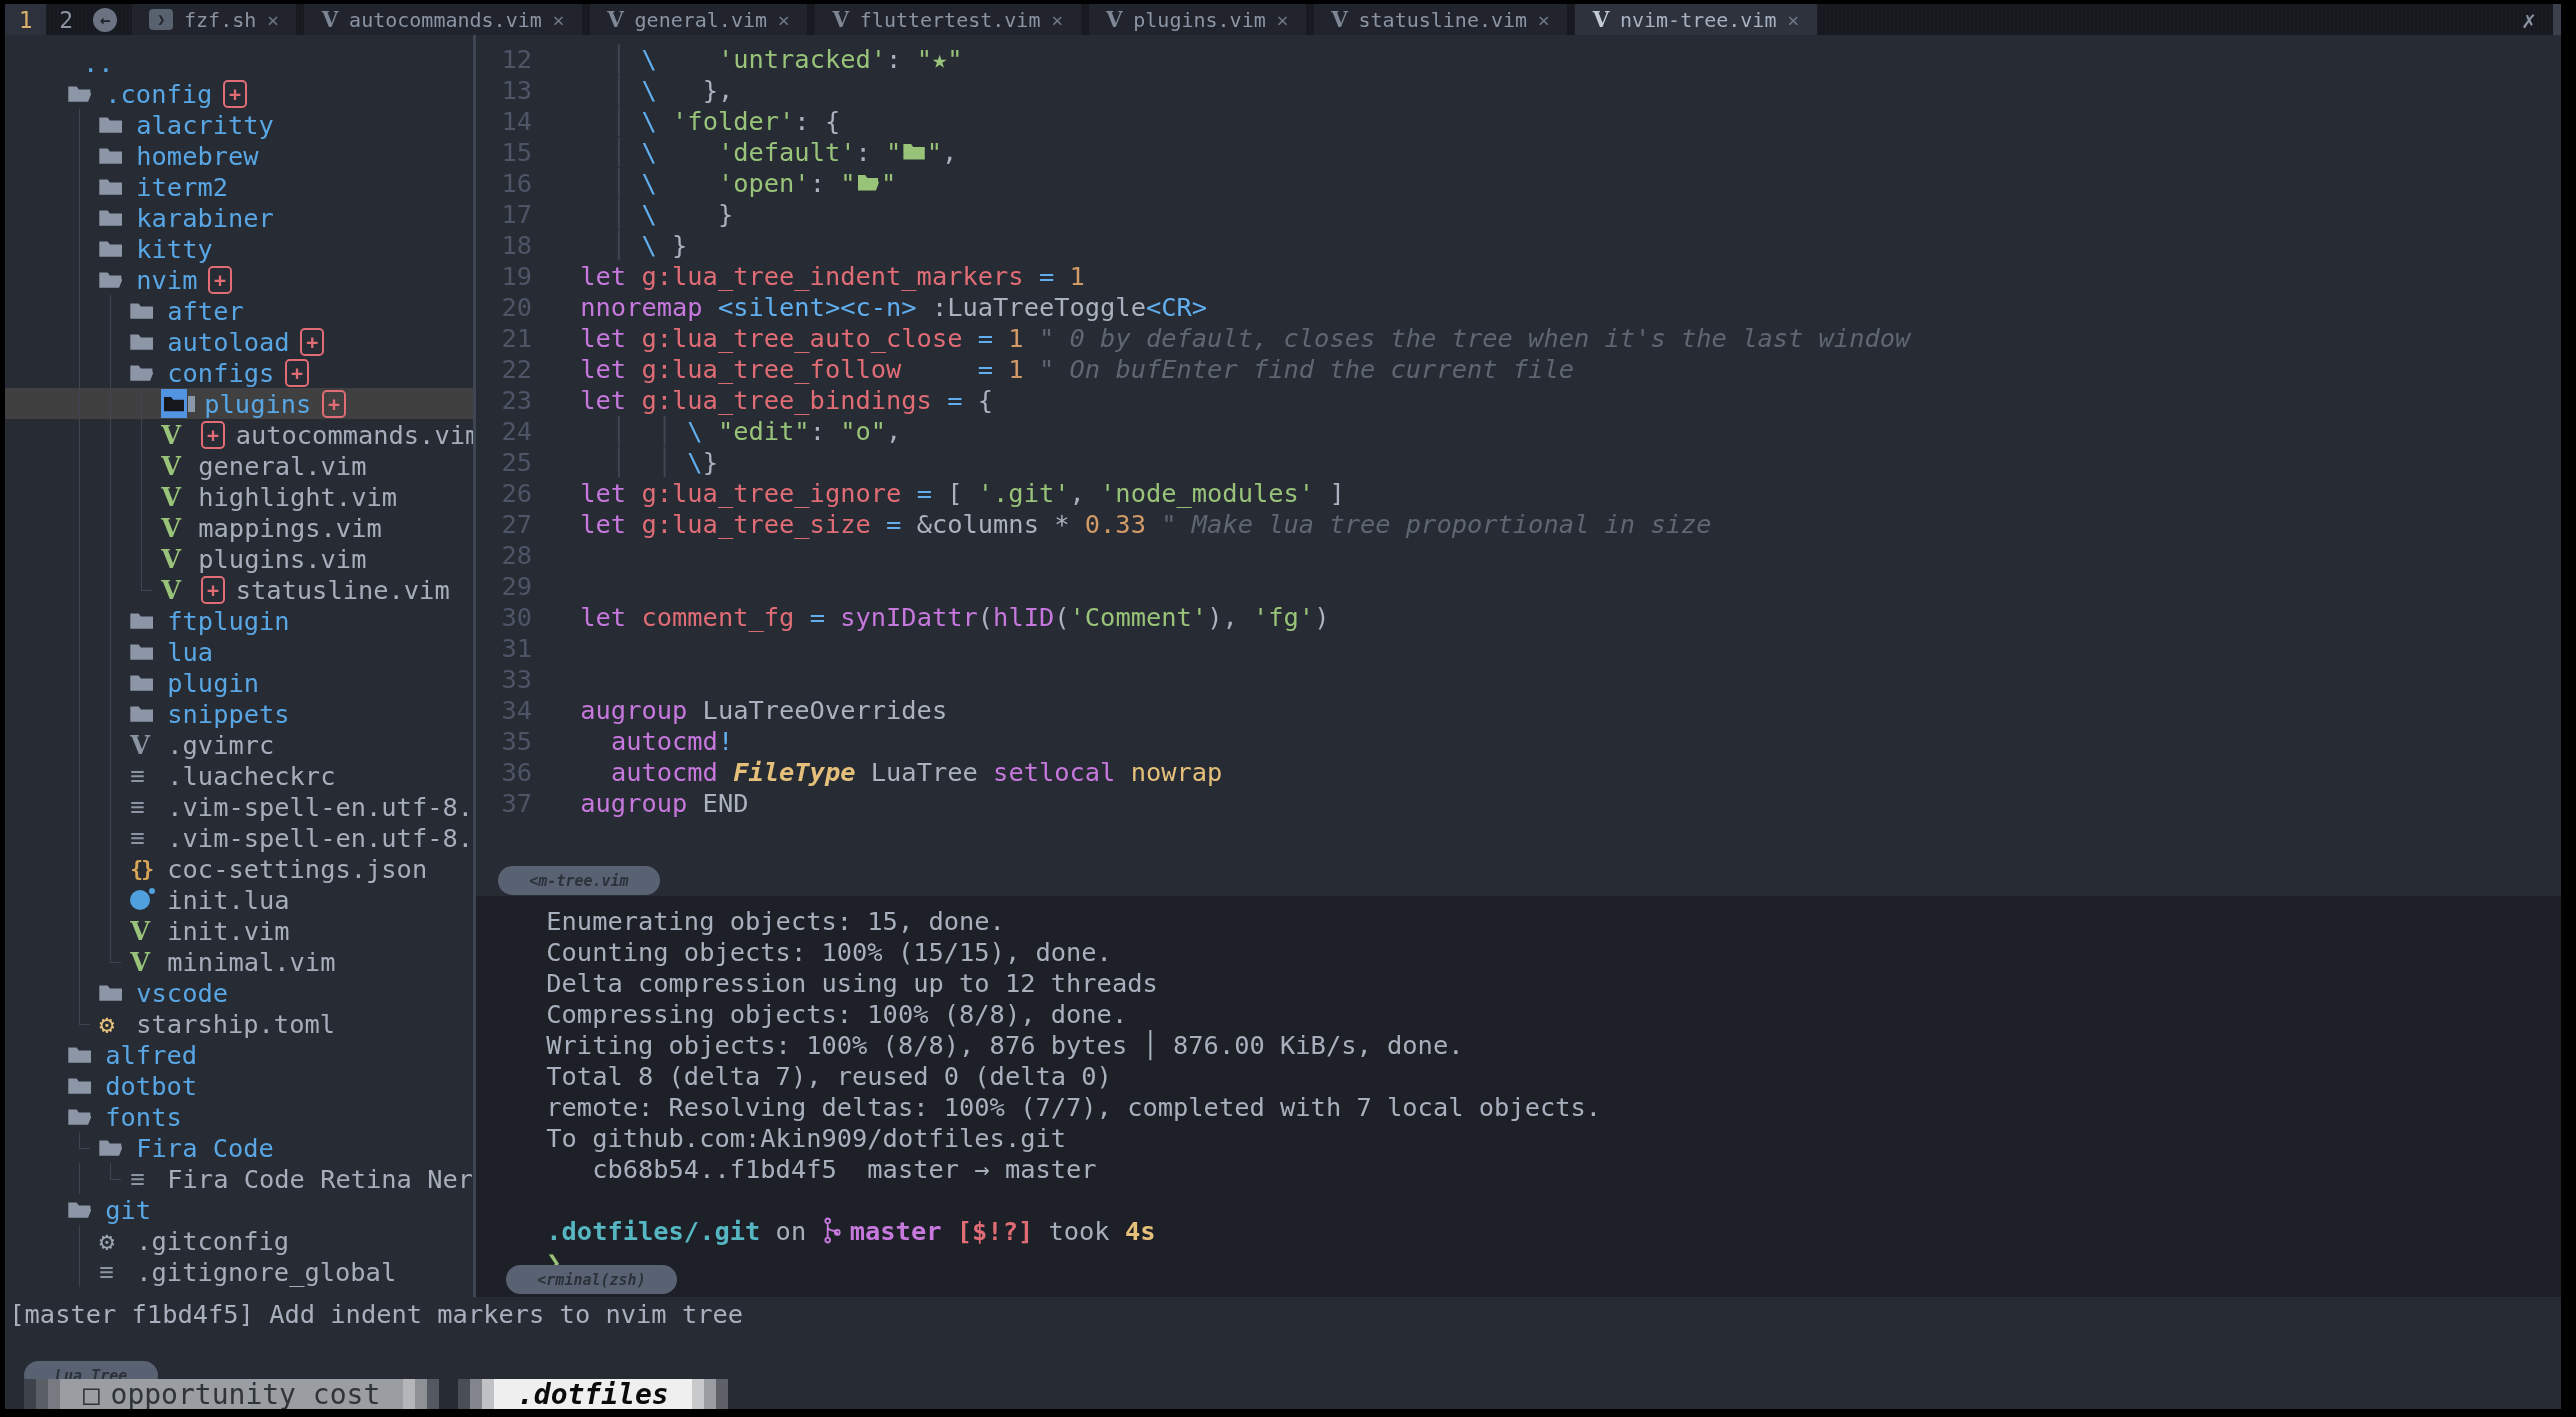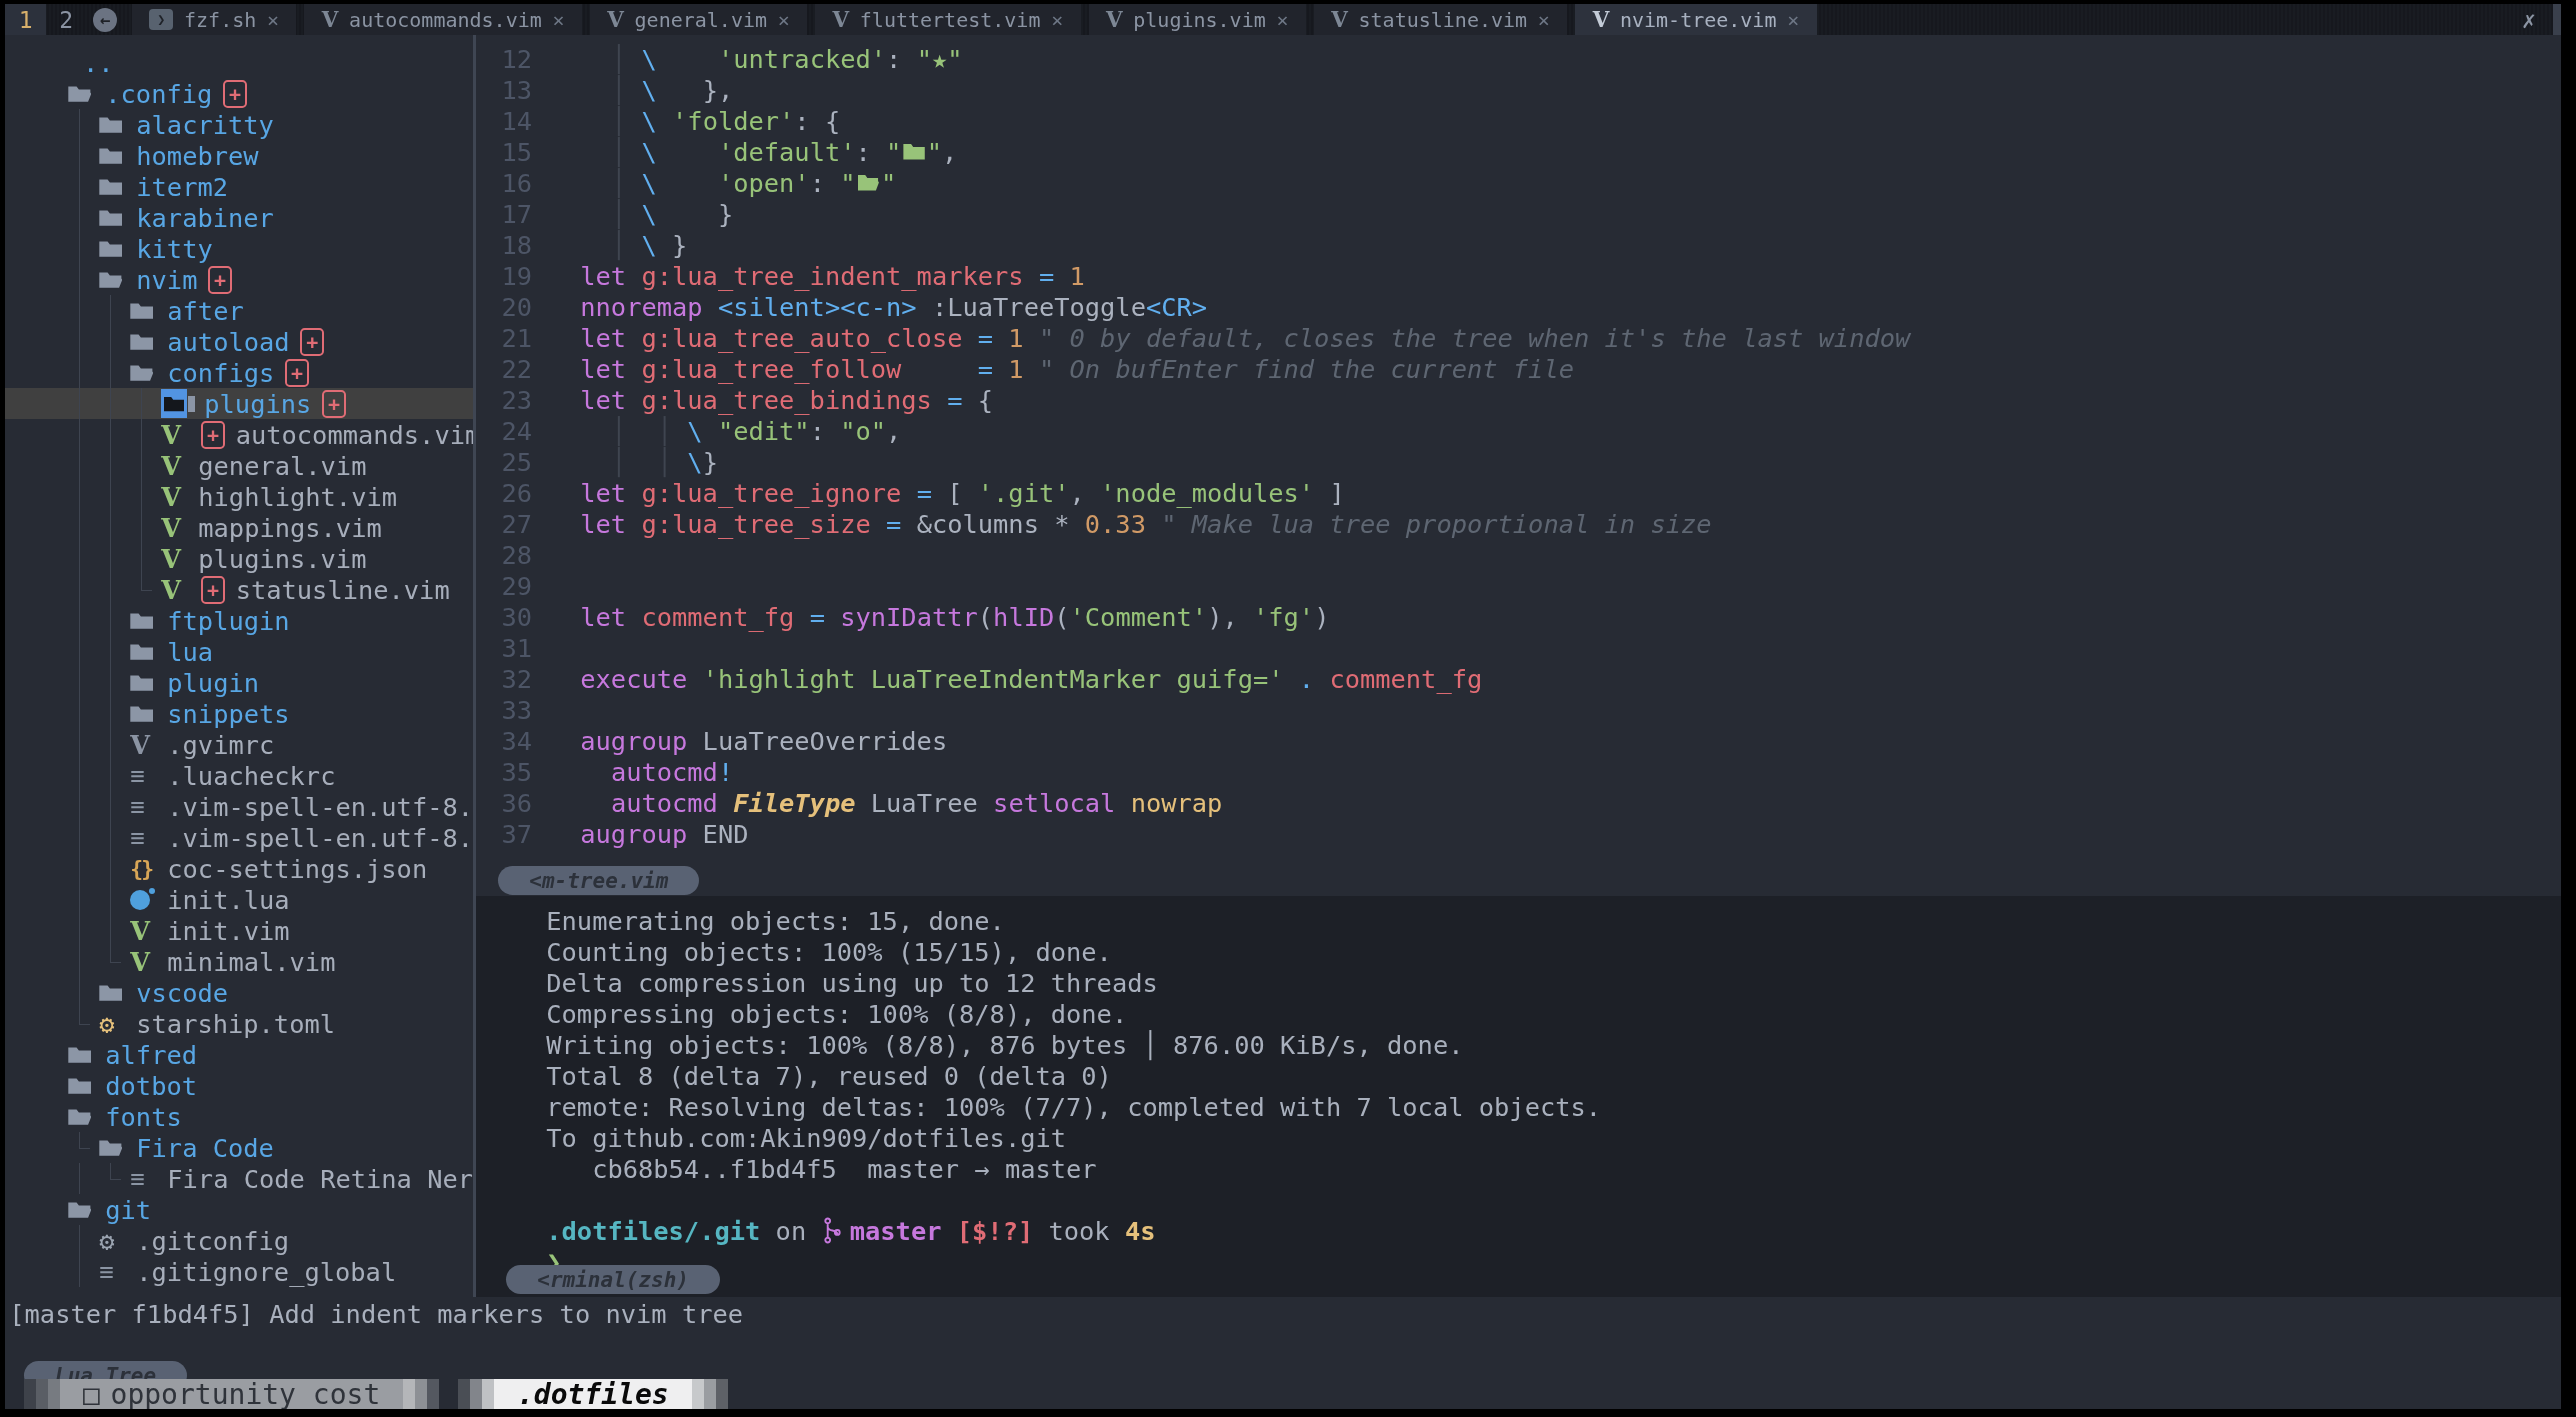--- a/index.html
+++ b/index.html
@@ -88,21 +88,21 @@
   .p-cyb{color:#56b6c2;font-weight:bold;}
   .p-pl{color:#a9b0bd;}
   .p-pb{color:#c678dd;font-weight:bold;}
   .p-rb{color:#e06c75;font-weight:bold;}
   .p-yb{color:#e5c07b;font-weight:bold;}
   .p-green{color:#98c379;}
   .branch-svg{display:inline-block;vertical-align:-4px;margin-right:5.3px;}
 
   
   .pill{position:absolute;height:29px;border-radius:14.7px;background:#596273;color:#2c313a;
-    display:flex;align-items:center;padding:0 31px;font-size:21px;font-weight:bold;font-style:italic;white-space:nowrap;}
+    display:flex;align-items:center;padding:0 31px;font-size:15px;font-weight:bold;font-style:italic;white-space:nowrap;}
   #pill-editor{left:493px;top:862px;}
   #pill-luatree{left:18.7px;top:1309px;margin-top:48px;}
   #pill-terminal{left:501px;top:1261px;}
 
   
   #msgline{position:absolute;left:0;top:1293px;width:2556px;height:33px;display:flex;align-items:center;
     font-size:25.4px;color:#a9b0bd;white-space:pre;padding-left:4px;box-sizing:border-box;}
 
   
   #tmuxbar{position:absolute;left:0;top:1375px;width:2556px;height:30px;background:#272b34;display:flex;align-items:stretch;}
@@ -422,21 +422,20 @@
         <div class="cline"><span class="lnum">22</span><span class="ltext"><span class="tok-kw">let</span><span class="tok-pl"> </span><span class="tok-id">g:lua_tree_follow</span><span class="tok-pl">     </span><span class="tok-op">=</span><span class="tok-pl"> </span><span class="tok-num">1</span><span class="tok-pl"> </span><span class="tok-cm">" On bufEnter find the current file</span></span></div>
         <div class="cline"><span class="lnum">23</span><span class="ltext"><span class="tok-kw">let</span><span class="tok-pl"> </span><span class="tok-id">g:lua_tree_bindings</span><span class="tok-pl"> </span><span class="tok-op">=</span><span class="tok-pl"> {</span></span></div>
         <div class="cline"><span class="lnum">24</span><span class="ltext"><span class="tok-pl">  </span><span class="tok-mk">│</span><span class="tok-pl">  </span><span class="tok-mk">│</span><span class="tok-pl"> </span><span class="tok-op">\</span><span class="tok-pl"> </span><span class="tok-str">"edit"</span><span class="tok-pl">: </span><span class="tok-str">"o"</span><span class="tok-pl">,</span></span></div>
         <div class="cline"><span class="lnum">25</span><span class="ltext"><span class="tok-pl">  </span><span class="tok-mk">│</span><span class="tok-pl">  </span><span class="tok-mk">│</span><span class="tok-pl"> </span><span class="tok-op">\</span><span class="tok-pl">}</span></span></div>
         <div class="cline"><span class="lnum">26</span><span class="ltext"><span class="tok-kw">let</span><span class="tok-pl"> </span><span class="tok-id">g:lua_tree_ignore</span><span class="tok-pl"> </span><span class="tok-op">=</span><span class="tok-pl"> [ </span><span class="tok-str">'.git'</span><span class="tok-pl">, </span><span class="tok-str">'node_modules'</span><span class="tok-pl"> ]</span></span></div>
         <div class="cline"><span class="lnum">27</span><span class="ltext"><span class="tok-kw">let</span><span class="tok-pl"> </span><span class="tok-id">g:lua_tree_size</span><span class="tok-pl"> </span><span class="tok-op">=</span><span class="tok-pl"> </span><span class="tok-pl">&amp;columns</span><span class="tok-pl"> * </span><span class="tok-num">0.33</span><span class="tok-pl"> </span><span class="tok-cm">" Make lua tree proportional in size</span></span></div>
         <div class="cline"><span class="lnum">28</span><span class="ltext"></span></div>
         <div class="cline"><span class="lnum">29</span><span class="ltext"></span></div>
         <div class="cline"><span class="lnum">30</span><span class="ltext"><span class="tok-kw">let</span><span class="tok-pl"> </span><span class="tok-id">comment_fg</span><span class="tok-pl"> </span><span class="tok-op">=</span><span class="tok-pl"> </span><span class="tok-kw">synIDattr</span><span class="tok-pl">(</span><span class="tok-kw">hlID</span><span class="tok-pl">(</span><span class="tok-str">'Comment'</span><span class="tok-pl">),</span><span class="tok-pl"> </span><span class="tok-str">'fg'</span><span class="tok-pl">)</span></span></div>
         <div class="cline"><span class="lnum">31</span><span class="ltext"></span></div>
-        <div class="cline"><span class="lnum">32</span><span class="ltext"><span class="tok-kw">execute</span><span class="tok-pl"> </span><span class="tok-str">'highlight LuaTreeIndentMarker guifg='</span><span class="tok-pl"> </span><span class="tok-op">.</span><span class="tok-pl"> </span><span class="tok-id">comment_fg</span></span></div>
         <div class="cline"><span class="lnum">33</span><span class="ltext"></span></div>
         <div class="cline"><span class="lnum">34</span><span class="ltext"><span class="tok-kw">augroup</span><span class="tok-pl"> </span><span class="tok-pl">LuaTreeOverrides</span></span></div>
         <div class="cline"><span class="lnum">35</span><span class="ltext"><span class="tok-pl">  </span><span class="tok-kw">autocmd</span><span class="tok-op">!</span></span></div>
         <div class="cline"><span class="lnum">36</span><span class="ltext"><span class="tok-pl">  </span><span class="tok-kw">autocmd</span><span class="tok-pl"> </span><span class="tok-ty">FileType</span><span class="tok-pl"> </span><span class="tok-pl">LuaTree</span><span class="tok-pl"> </span><span class="tok-kw">setlocal</span><span class="tok-pl"> </span><span class="tok-yl">nowrap</span></span></div>
         <div class="cline"><span class="lnum">37</span><span class="ltext"><span class="tok-kw">augroup</span><span class="tok-pl"> </span><span class="tok-pl">END</span></span></div>
       </div>
   </div>
 
   <div id="terminal">
     <div id="term-lines">

